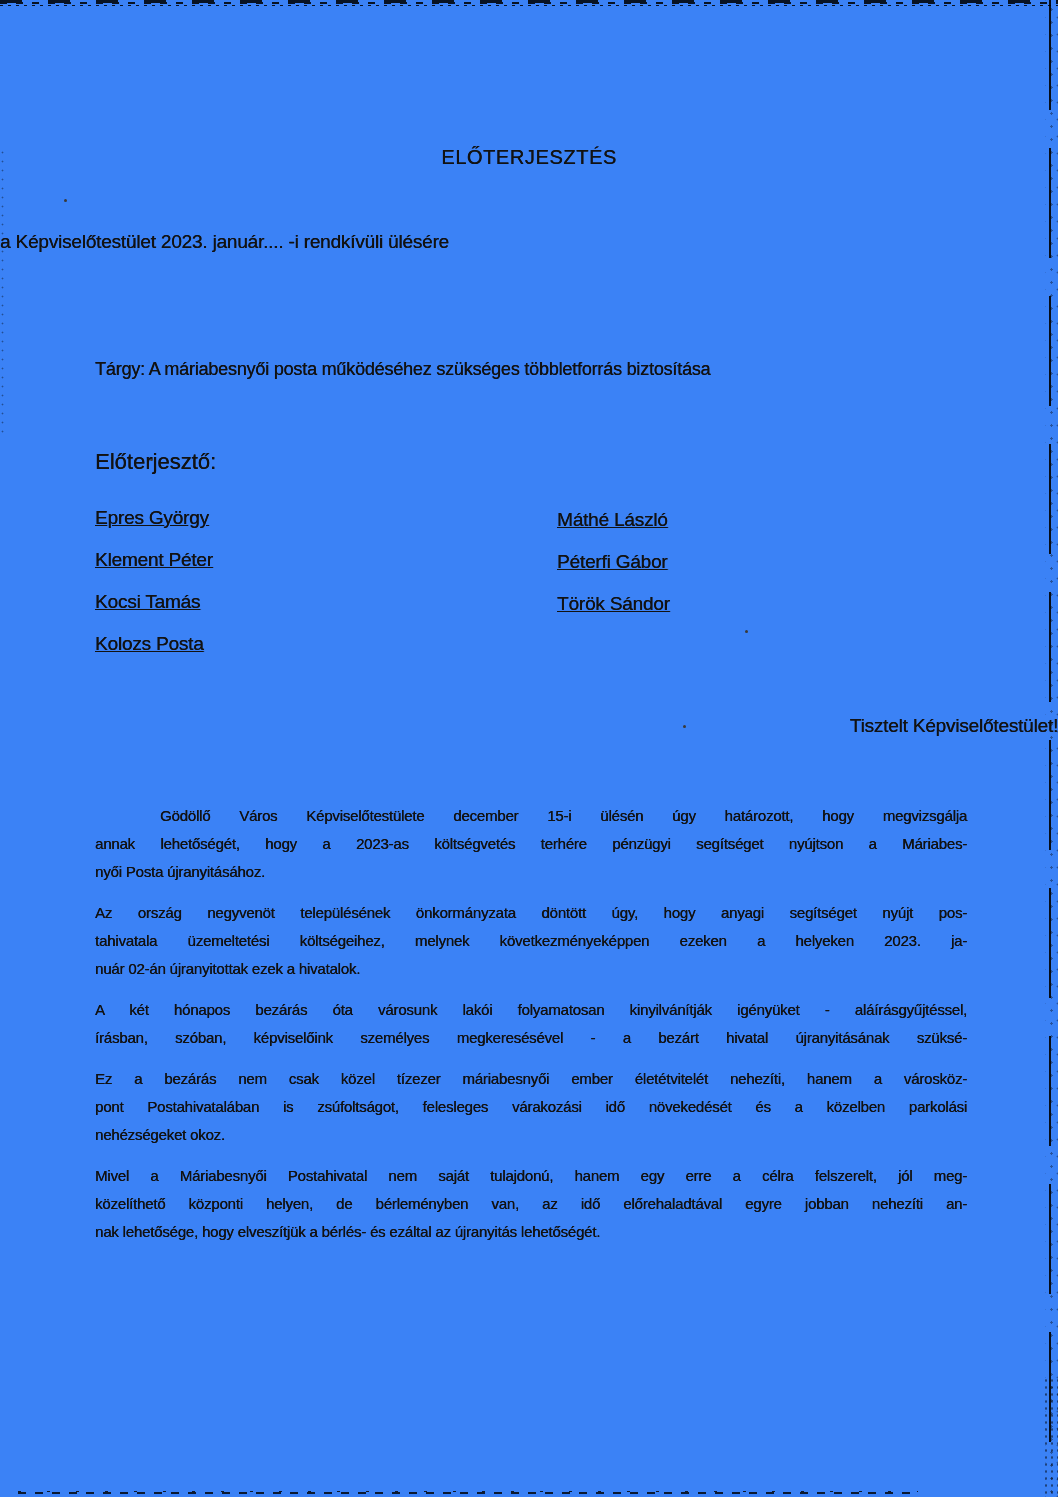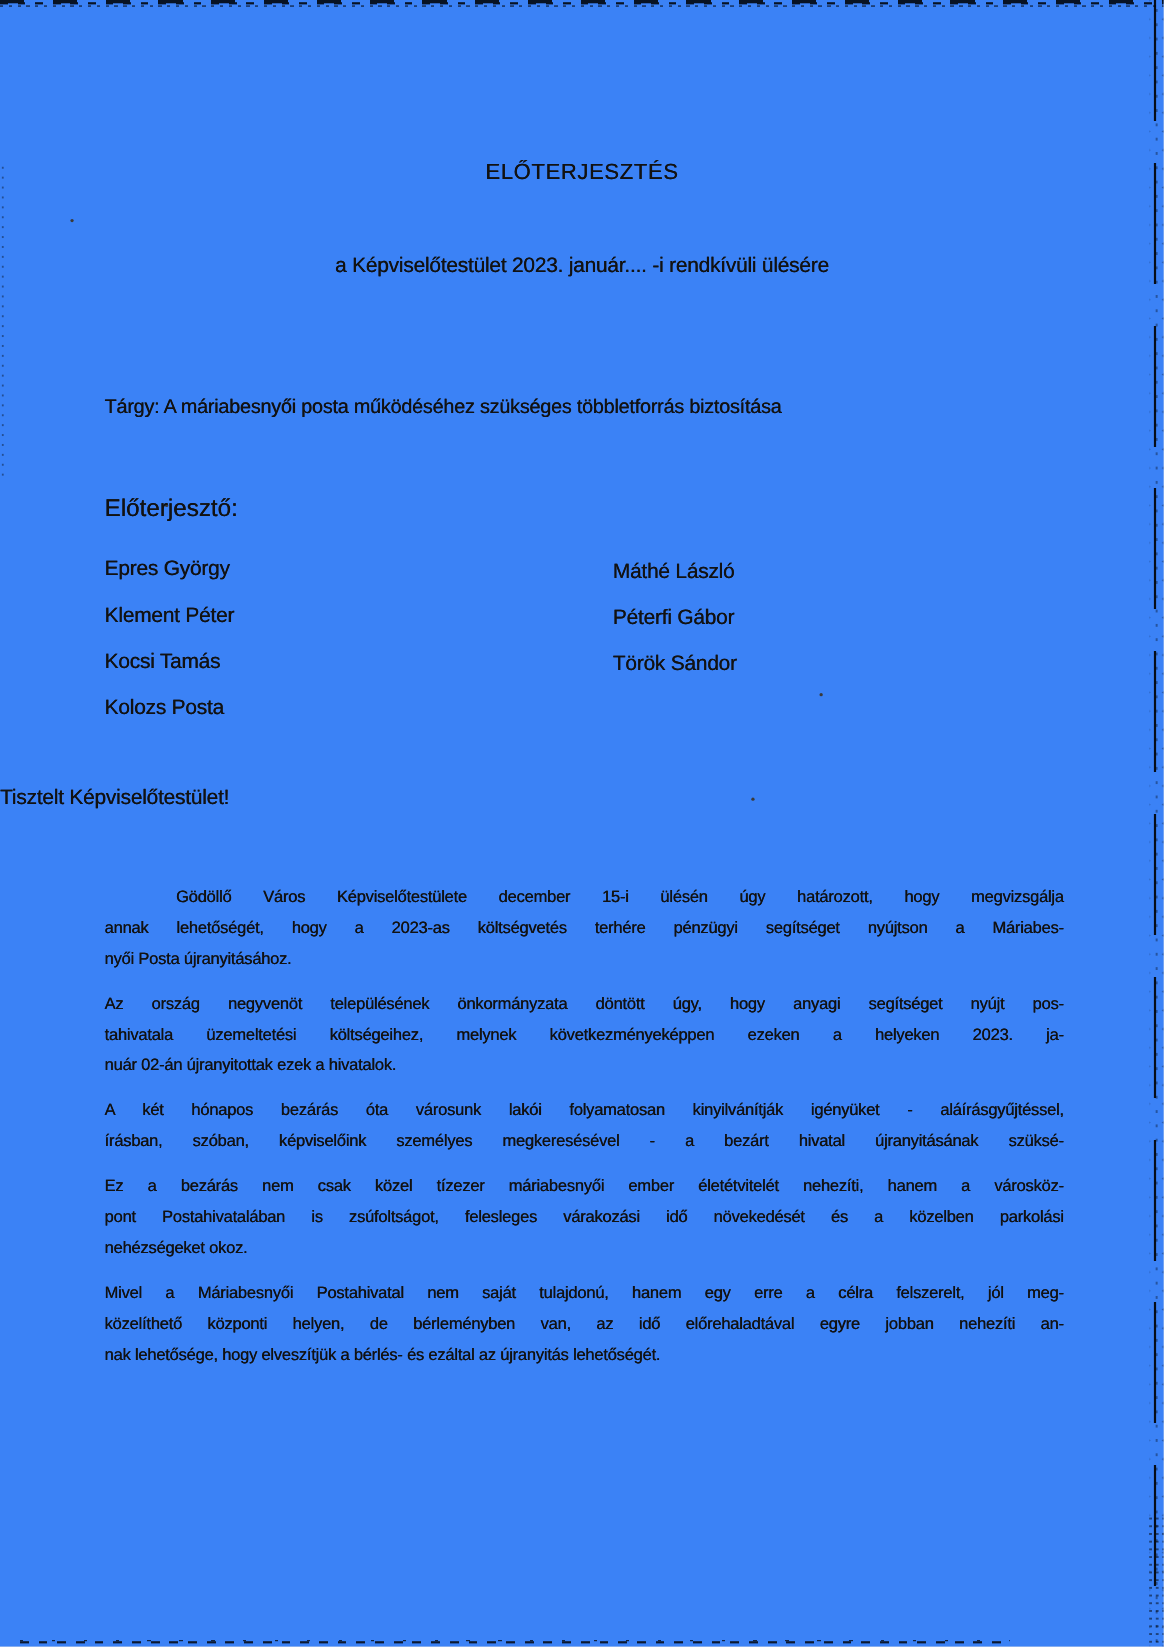--- a/index.html
+++ b/index.html
@@ -13,38 +13,38 @@
     color:#121212;
   }
   .txt { text-shadow:0.3px 0 0 currentColor; }
 
   .title {
     position:absolute; top:146px; left:0; width:100%;
     text-align:center; font-size:20px; letter-spacing:0.6px;
   }
   .session {
     position:absolute; top:231px; left:0; width:100%;
-    text-align:center; font-size:19px; letter-spacing:-0.2px;
+    font-size:19px; letter-spacing:-0.2px;
   }
   .subject {
     position:absolute; top:359px; left:95px; width:880px;
     font-size:18px; letter-spacing:-0.2px;
   }
   .presenter-label {
     position:absolute; top:449px; left:95px;
     font-size:22px;
   }
-  .names { position:absolute; font-size:19px; letter-spacing:-0.2px; }
+  .names { position:absolute; font-size:19px; letter-spacing:-0.2px;text-decoration:underline; }
   .names-left  { top:507px; left:95px; }
   .names-right { top:509px; left:557px; }
   .name { height:42px; }
 
   .salutation {
     position:absolute; top:715px; left:0; width:100%;
-    text-align:left; font-size:19px; letter-spacing:-0.2px;
+    text-align:right; font-size:19px; letter-spacing:-0.2px;
   }
 
   .body-text {
     position:absolute; top:802px; left:95px; width:872px;
     font-size:15px; line-height:28px; letter-spacing:-0.2px;
   }
   .para { margin:0 0 13px 0; }
   .line { text-align:justify; text-align-last:justify; white-space:normal; }
   .line.short { text-align-last:left; }
   .line.indent { text-indent:65px; }

